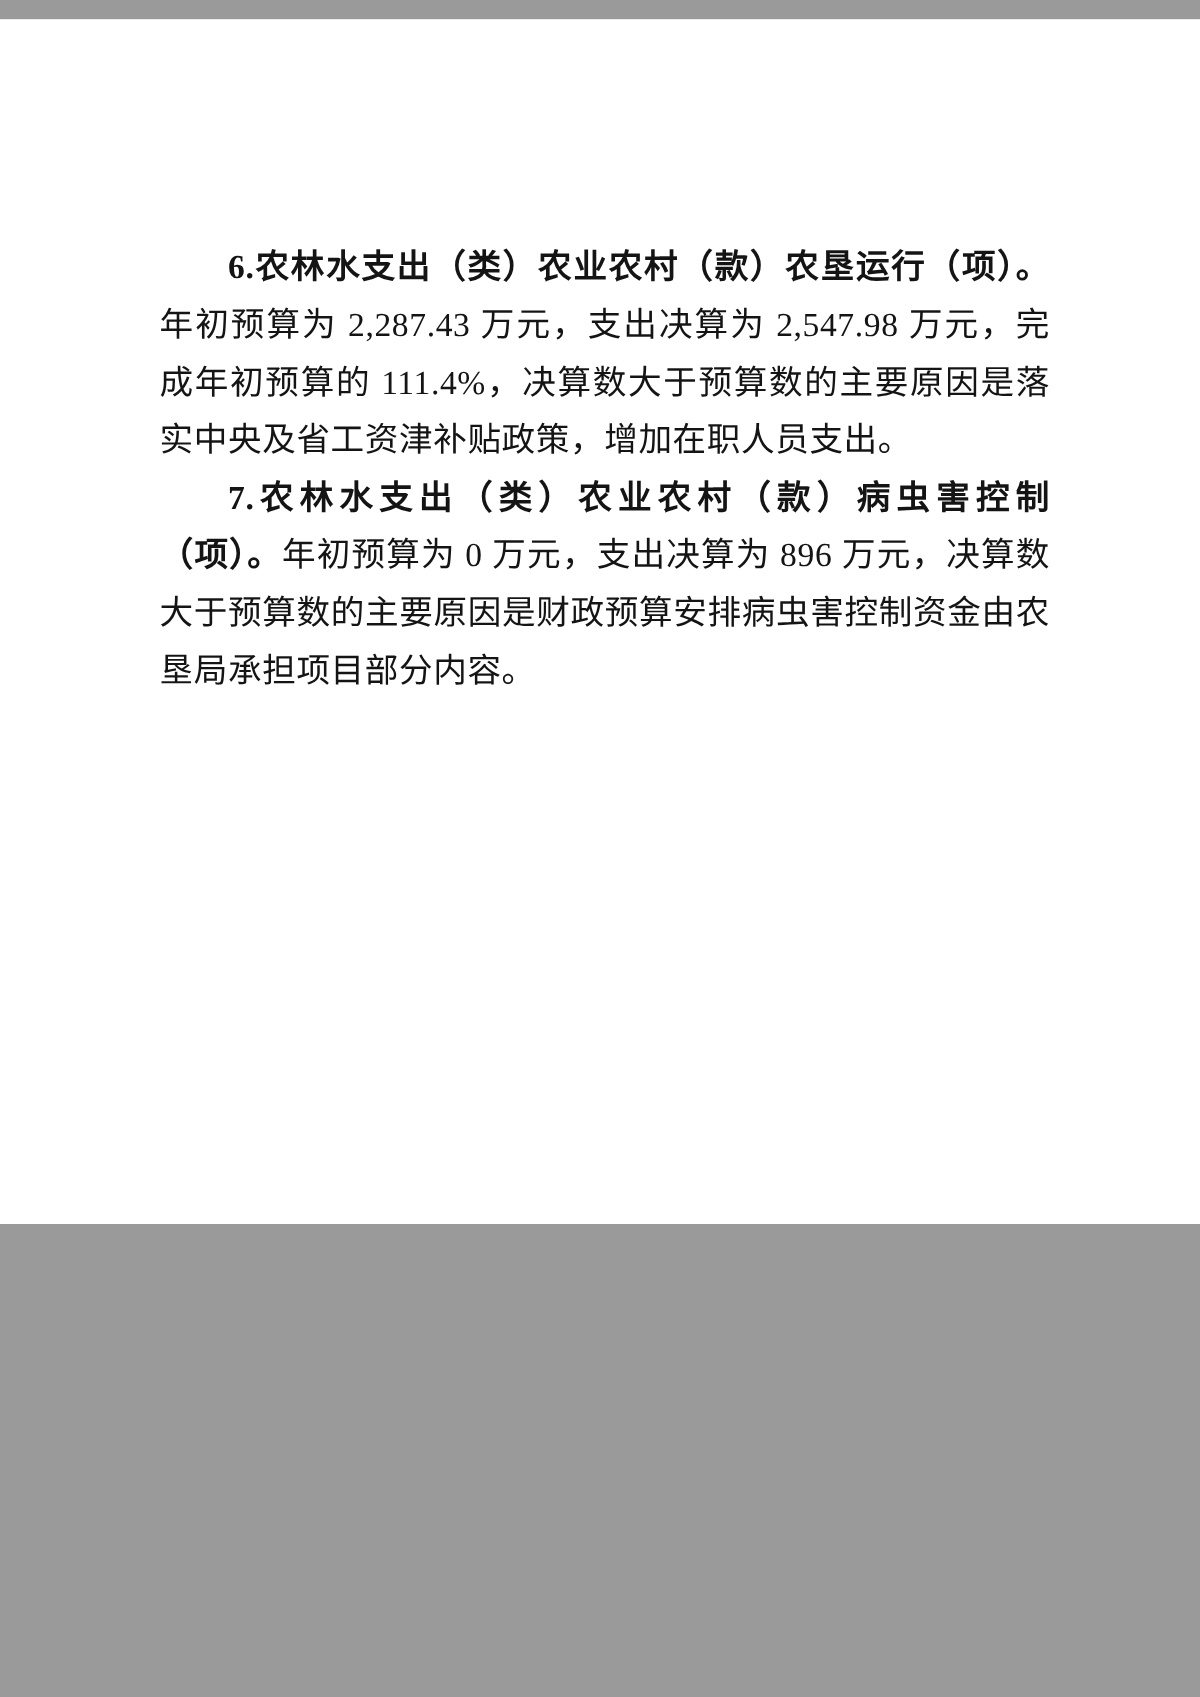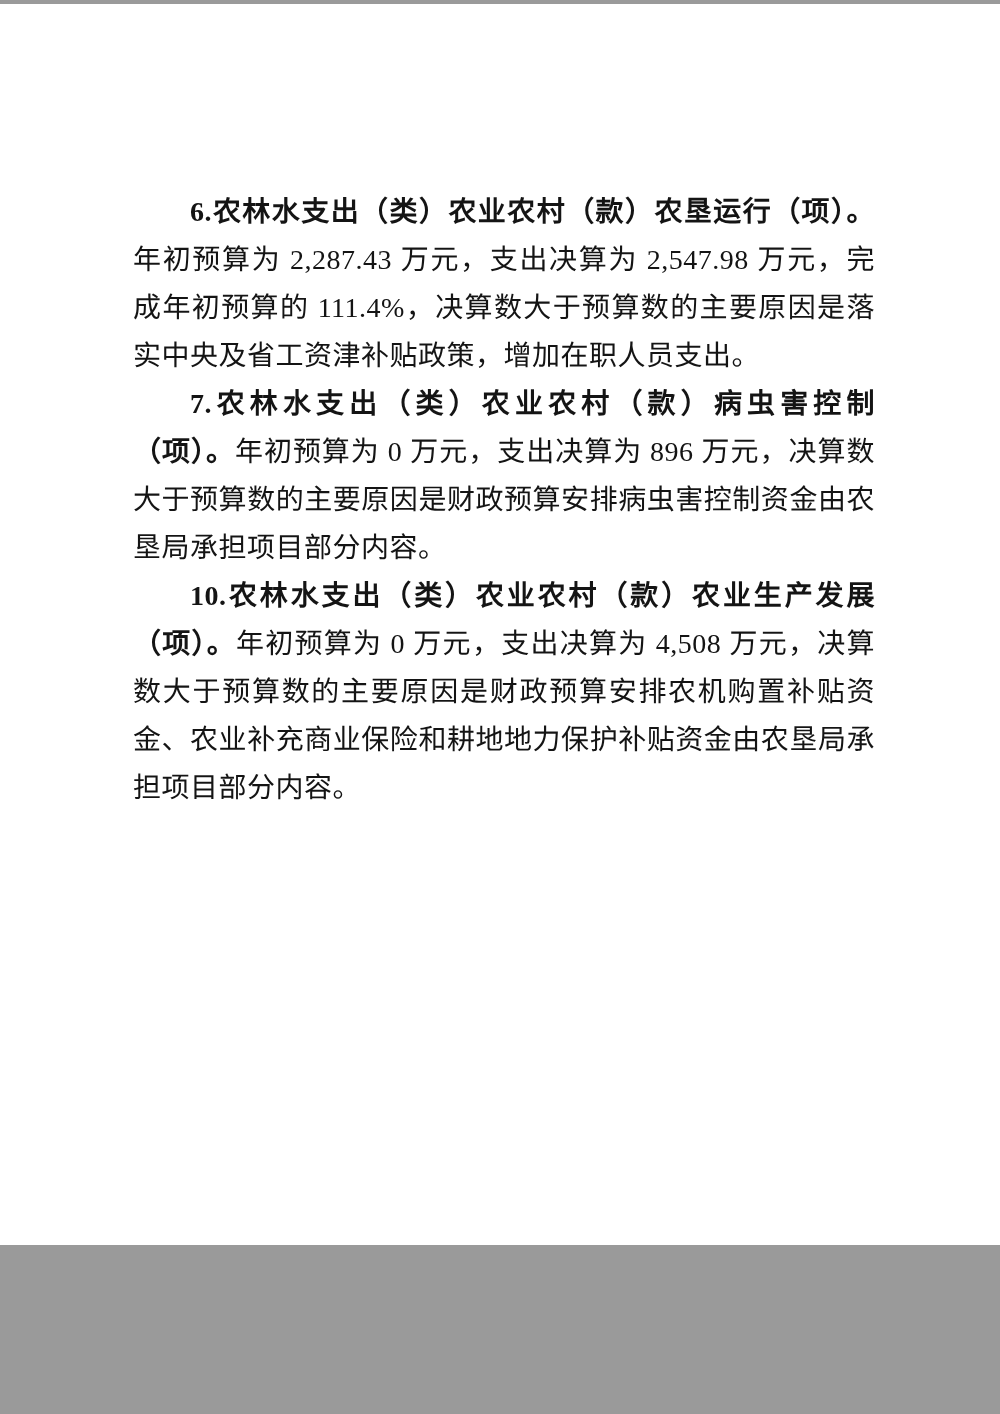--- a/index.html
+++ b/index.html
@@ -3,22 +3,22 @@
 <meta charset="utf-8">
 <style>
   html, body {
     margin: 0;
     padding: 0;
     background: #9a9a9a;
   }
   .page {
     position: relative;
     width: 1000px;
-    height: 1241px;
-    margin: 4px auto;
+    height: 1004px;
+    margin: 16px auto;
     background: #ffffff;
     overflow: hidden;
     font-family: "Liberation Serif", "DejaVu Serif", serif;
     color: #141414;
   }
   .text-block {
     position: absolute;
     left: 133px;
     top: 184px;
     width: 742px;
@@ -60,22 +60,19 @@
     <p class="para">
       <span class="lead">6.农林水支出（类）农业农村（款）农垦运行（项）。</span><span class="body-text">年初预算为 2,287.43 万元，支出决算为 2,547.98 万元，完成年初预算的 111.4%，决算数大于预算数的主要原因是落实中央及省工资津补贴政策，增加在职人员支出。</span>
     </p>
 
     <p class="para">
       <span class="lead">7.农林水支出（类）农业农村（款）病虫害控制（项）。</span><span class="body-text">年初预算为 0 万元，支出决算为 896 万元，决算数大于预算数的主要原因是财政预算安排病虫害控制资金由农垦局承担项目部分内容。</span>
     </p>
 
 
 
-    <p class="para">
-      <span class="lead">10.农林水支出（类）农业农村（款）农业生产发展（项）。</span><span class="body-text">年初预算为 0 万元，支出决算为 4,508 万元，决算数大于预算数的主要原因是财政预算安排农机购置补贴资金、农业补充商业保险和耕地地力保护补贴资金由农垦局承担项目部分内容。</span>
-    </p>
 
 
   </div>
 
   <div class="page-number">—17—</div>
 
 </div>
 
 </body></html>

